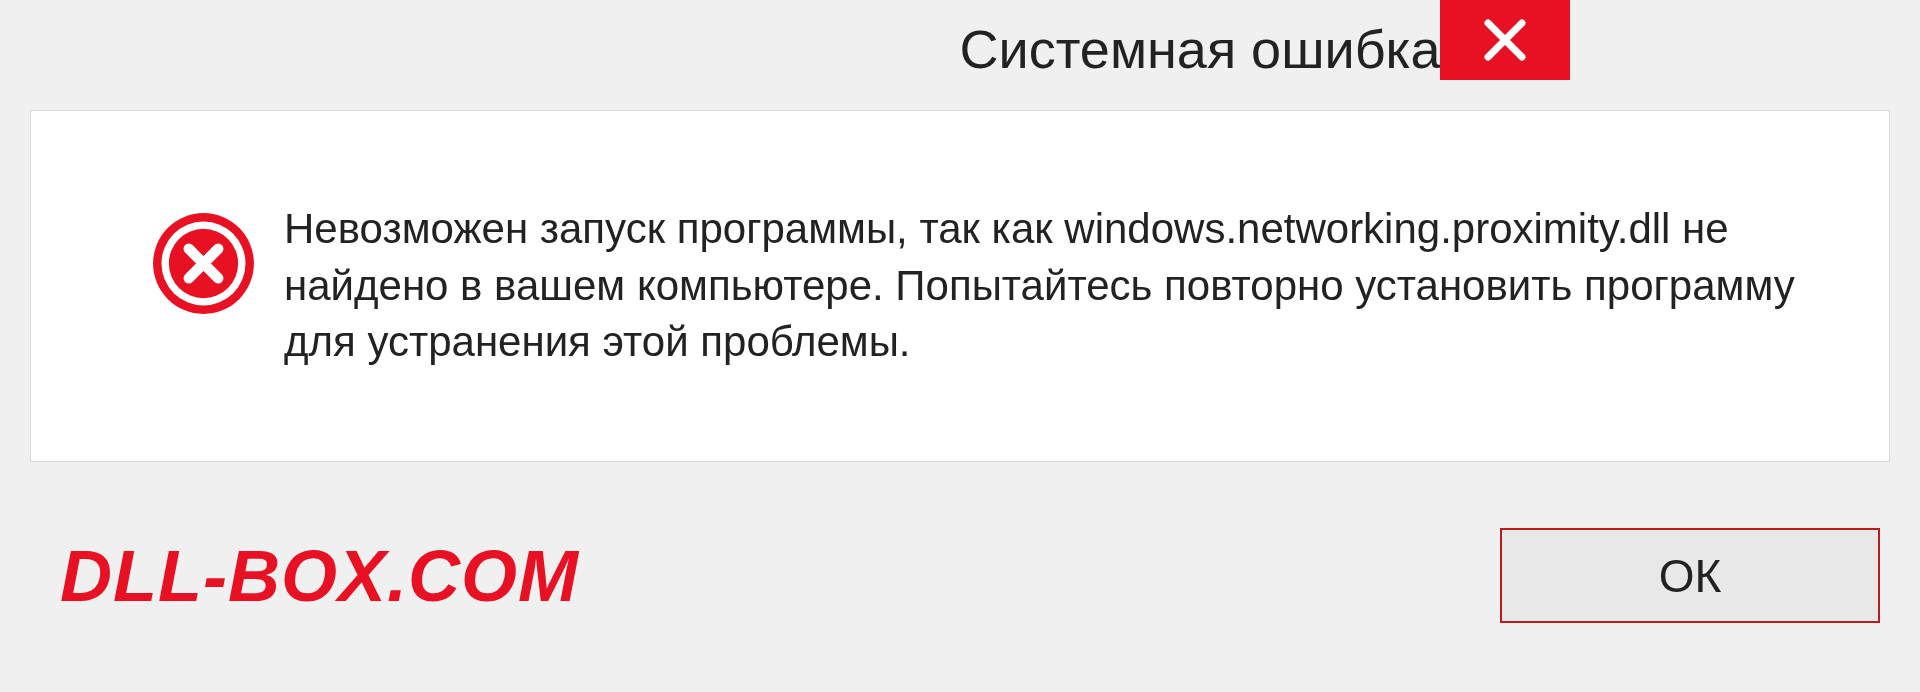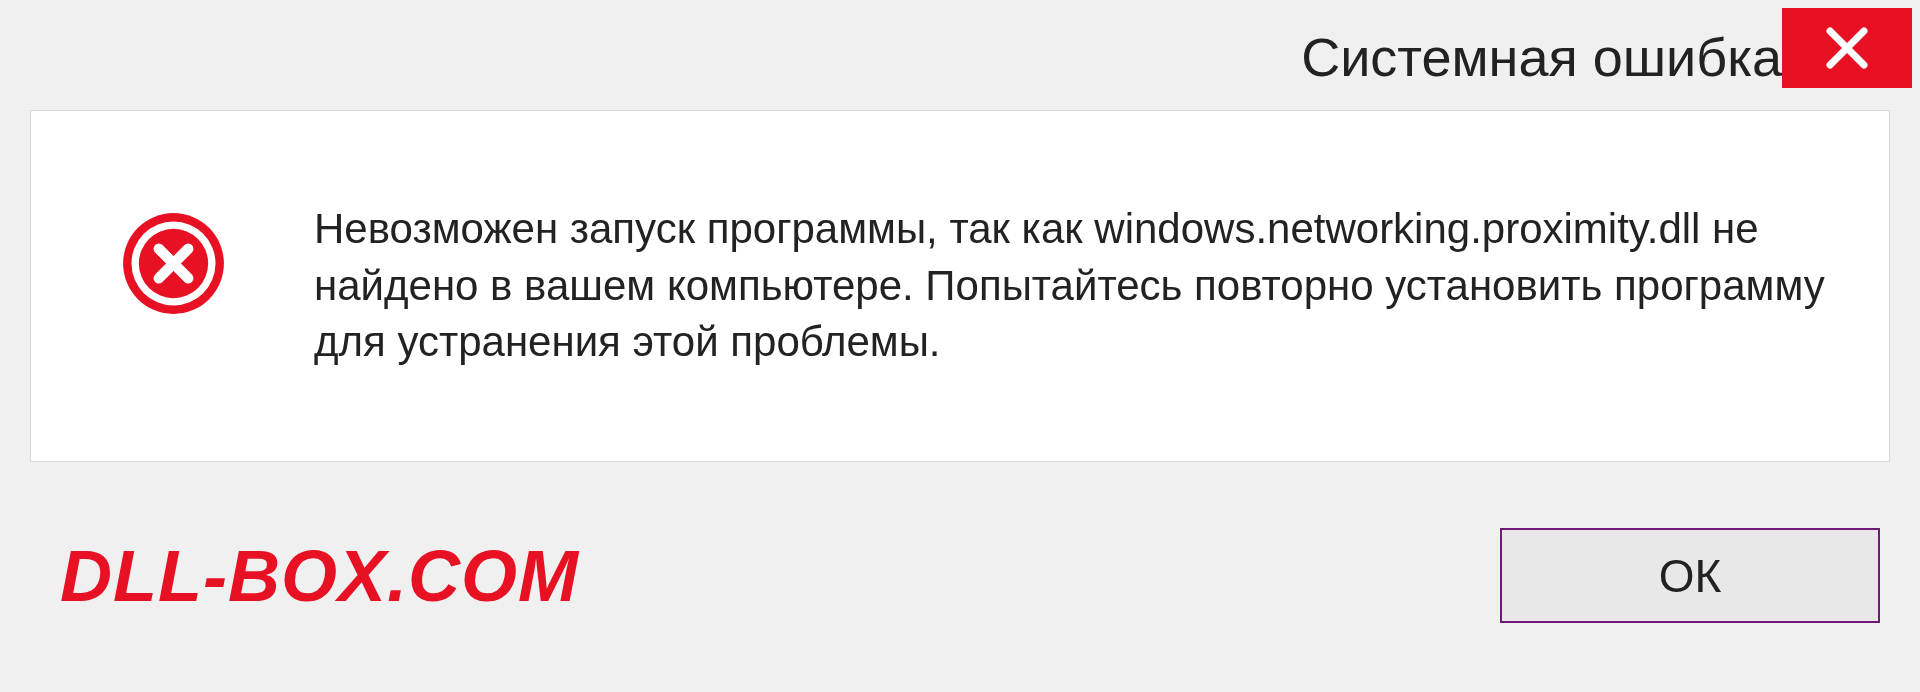--- a/index.html
+++ b/index.html
@@ -17,22 +17,22 @@
     .dialog {
       width: 100%;
       height: 100%;
       background: #f0f0f0;
       display: flex;
       flex-direction: column;
     }
     .titlebar {
       display: flex;
       align-items: flex-start;
-      justify-content: flex-end;
-      padding: 8px;
+      justify-content: center;
+      padding: 0;
       height: 100px;
     }
     .title {
       font-size: 54px;
       font-weight: 400;
       color: #222;
       padding: 18px 0 0 610px;
     }
     .close-btn {
       width: 130px;
@@ -44,24 +44,24 @@
       cursor: pointer;
     }
     .close-btn svg {
       width: 50px;
       height: 50px;
     }
     .content-panel {
       background: #ffffff;
       margin: 10px 30px 0 30px;
       border: 1px solid #d8d8d8;
-      padding: 90px 60px 90px 90px;
+      padding: 90px 60px 90px 120px;
       display: flex;
       align-items: flex-start;
-      gap: 88px;
+      gap: 28px;
     }
     .error-icon {
       flex-shrink: 0;
       width: 105px;
       height: 105px;
       margin-top: 10px;
     }
     .error-icon svg {
       width: 100%;
       height: 100%;
@@ -84,21 +84,21 @@
       font-weight: 900;
       font-style: italic;
       color: #e81123;
       letter-spacing: 1px;
       font-family: Arial, sans-serif;
     }
     .ok-btn {
       width: 380px;
       height: 95px;
       background: #e8e8e8;
-      border: 2px solid #701a75;
+      border: 2px solid #b91c1c;
       font-size: 46px;
       color: #222;
       display: flex;
       align-items: center;
       justify-content: center;
       cursor: pointer;
     }
   </style>
 </head>
 <body>

